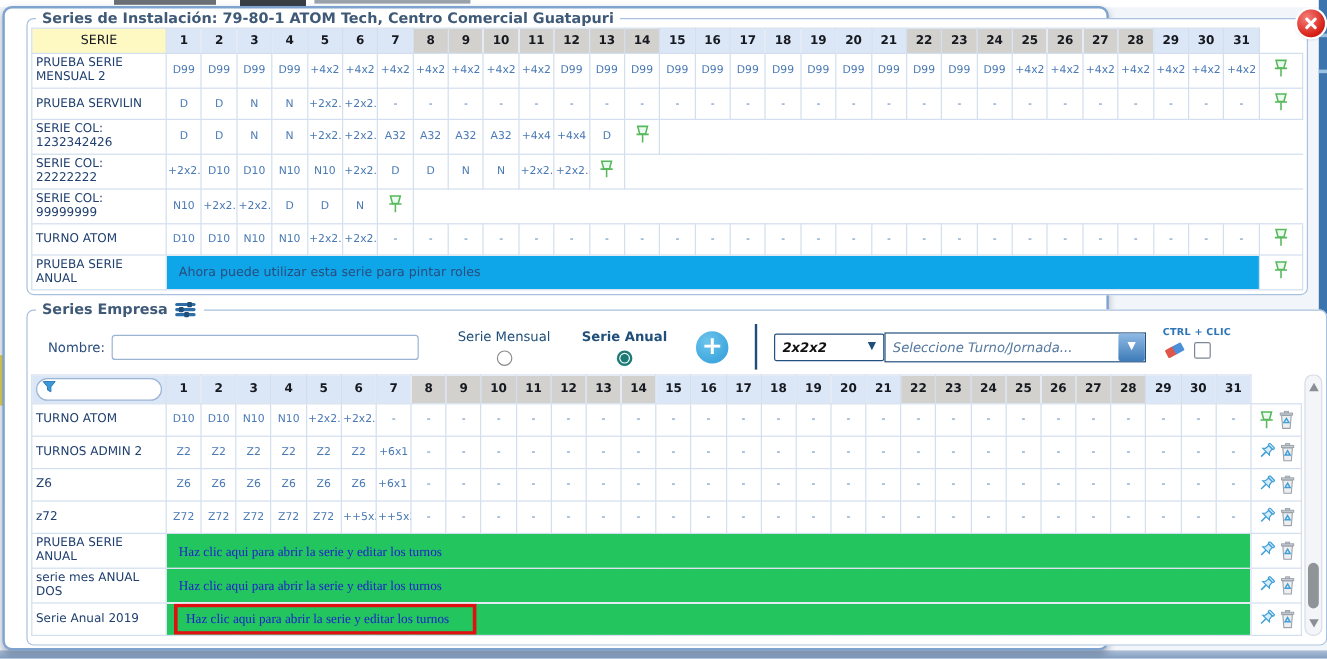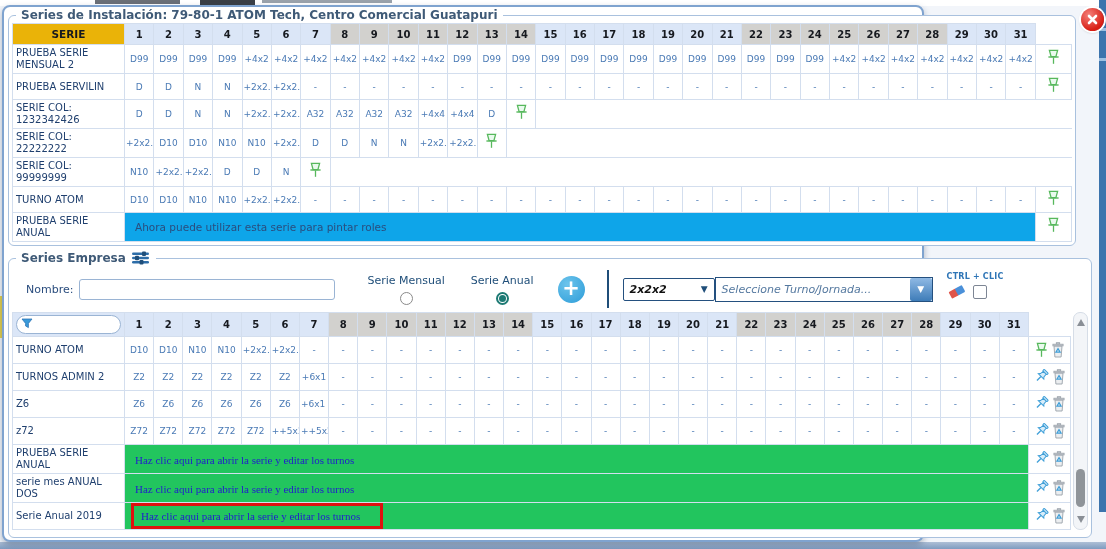--- a/index.html
+++ b/index.html
@@ -12,38 +12,38 @@
   .frag { position:absolute; background:#6b6f76; }
   .right-strip { position:absolute; right:0; top:0; width:7px; height:512px; background:#3c74ad; }
   .right-strip .notch { position:absolute; left:0; width:7px; height:3px; background:#9cc0e2; }
   .bottom-strip { position:absolute; left:0; bottom:0; width:1106px; height:7px;
                   background:linear-gradient(#aebfd6,#7f9cc0); }
   .left-frag { position:absolute; left:0; top:296px; width:3px; height:42px; background:#e3cf4b; }
 
   
   .panel { position:absolute; left:2px; top:5px; width:922px; height:537px;
            background:#fff; border:2px solid #7fa3cf; border-radius:8px;
-           box-shadow:0 3px 6px rgba(40,60,90,.35); padding:0 2px; }
+           box-shadow:0 3px 6px rgba(40,60,90,.35); padding:0 16px; }
   .close-btn { position:absolute; left:1077px; top:1px; width:23px; height:23px; border:none;
                border-radius:50%; background:radial-gradient(circle at 35% 30%,#f4807a,#d81e14 70%);
                box-shadow:0 0 0 2px #fff,0 1px 3px rgba(0,0,0,.4); cursor:pointer; padding:0; z-index:50;
                display:flex; align-items:center; justify-content:center; }
 
   fieldset { border:1px solid #a9c1de; border-radius:6px; margin:0; padding:1px 3px 3px 3px; background:#fff; }
   legend { font-size:12px; font-weight:bold; color:#3f5a77; padding:0 5px; margin-left:4px; white-space:nowrap; }
   .fs1 { margin:1px 0 0 2px; width:1068px; }
   .fs2 { margin:5px 0 0 2px; width:1084px; height:287px; }
   .fs2 legend { display:flex; align-items:center; gap:5px; }
 
   
   table { border-collapse:collapse; table-layout:fixed; width:100%; }
   th,td { border:1px solid #d3deee; overflow:hidden; white-space:nowrap; }
   th.day-h { background:#dbe6f7; font-size:10px; font-weight:bold; color:#16191f; height:21px; text-align:center; }
   th.day-h.wk { background:#d2d1ce; }
-  th.serie-h { background:#eab308; font-size:10.5px; font-weight:bold; color:#16191f; }
+  th.serie-h { background:#fef9c3; font-size:10.5px; font-weight:normal; color:#16191f; }
   th.end-h { background:#fff; border-left:1px solid #d3deee; border-top:none; border-right:none; }
   td.lbl { font-size:10px; color:#1f3f6e; padding:2px 2px 2px 3px; white-space:normal; line-height:1.2; background:#fff; }
   td.val { font-size:9px; color:#4a7ab5; text-align:center; height:26px; background:#fff; }
   .t2 td.val { height:27px; }
   td.msg { font-size:10.5px; color:#2a4d7e; padding-left:10px; background:#0ea5e9; }
   td.linkc { padding-left:10px; background:#22c55e; border-right:none;font-family:Liberation Serif, serif; }
   td.restc { border:none; border-bottom:1px solid #d3deee; background:#fff; }
   td.pinc { text-align:center; background:#fff; }
   td.act { text-align:center; background:#fff; }
   td.act .icons { display:flex; align-items:center; justify-content:center; gap:3px; }
@@ -404,21 +404,21 @@
         </span>
       </legend>
 
       <div class="controls">
         <span class="ctl-label">Nombre:</span>
         <input class="name-input" type="text" value="" style="">
         <div class="radio-col" style="margin-left:32px;">
           <span class="rlabel">Serie Mensual</span>
           <span class="radio"></span>
         </div>
-        <div class="radio-col" style="margin-left:26px;">
+        <div class="radio-col" style="margin-left:26px;font-weight:bold;">
           <span class="rlabel">Serie Anual</span>
           <span class="radio checked">
               <span class="dot"></span>
             </span>
         </div>
         <div class="add-btn" style="margin-left:24px;">+</div>
         <div class="vdiv" style="margin-left:22px;"></div>
         <div class="pattern-select" style="margin-left:14px;">
           <span class="pval">2x2x2</span>
           <span class="chev">▼</span>

